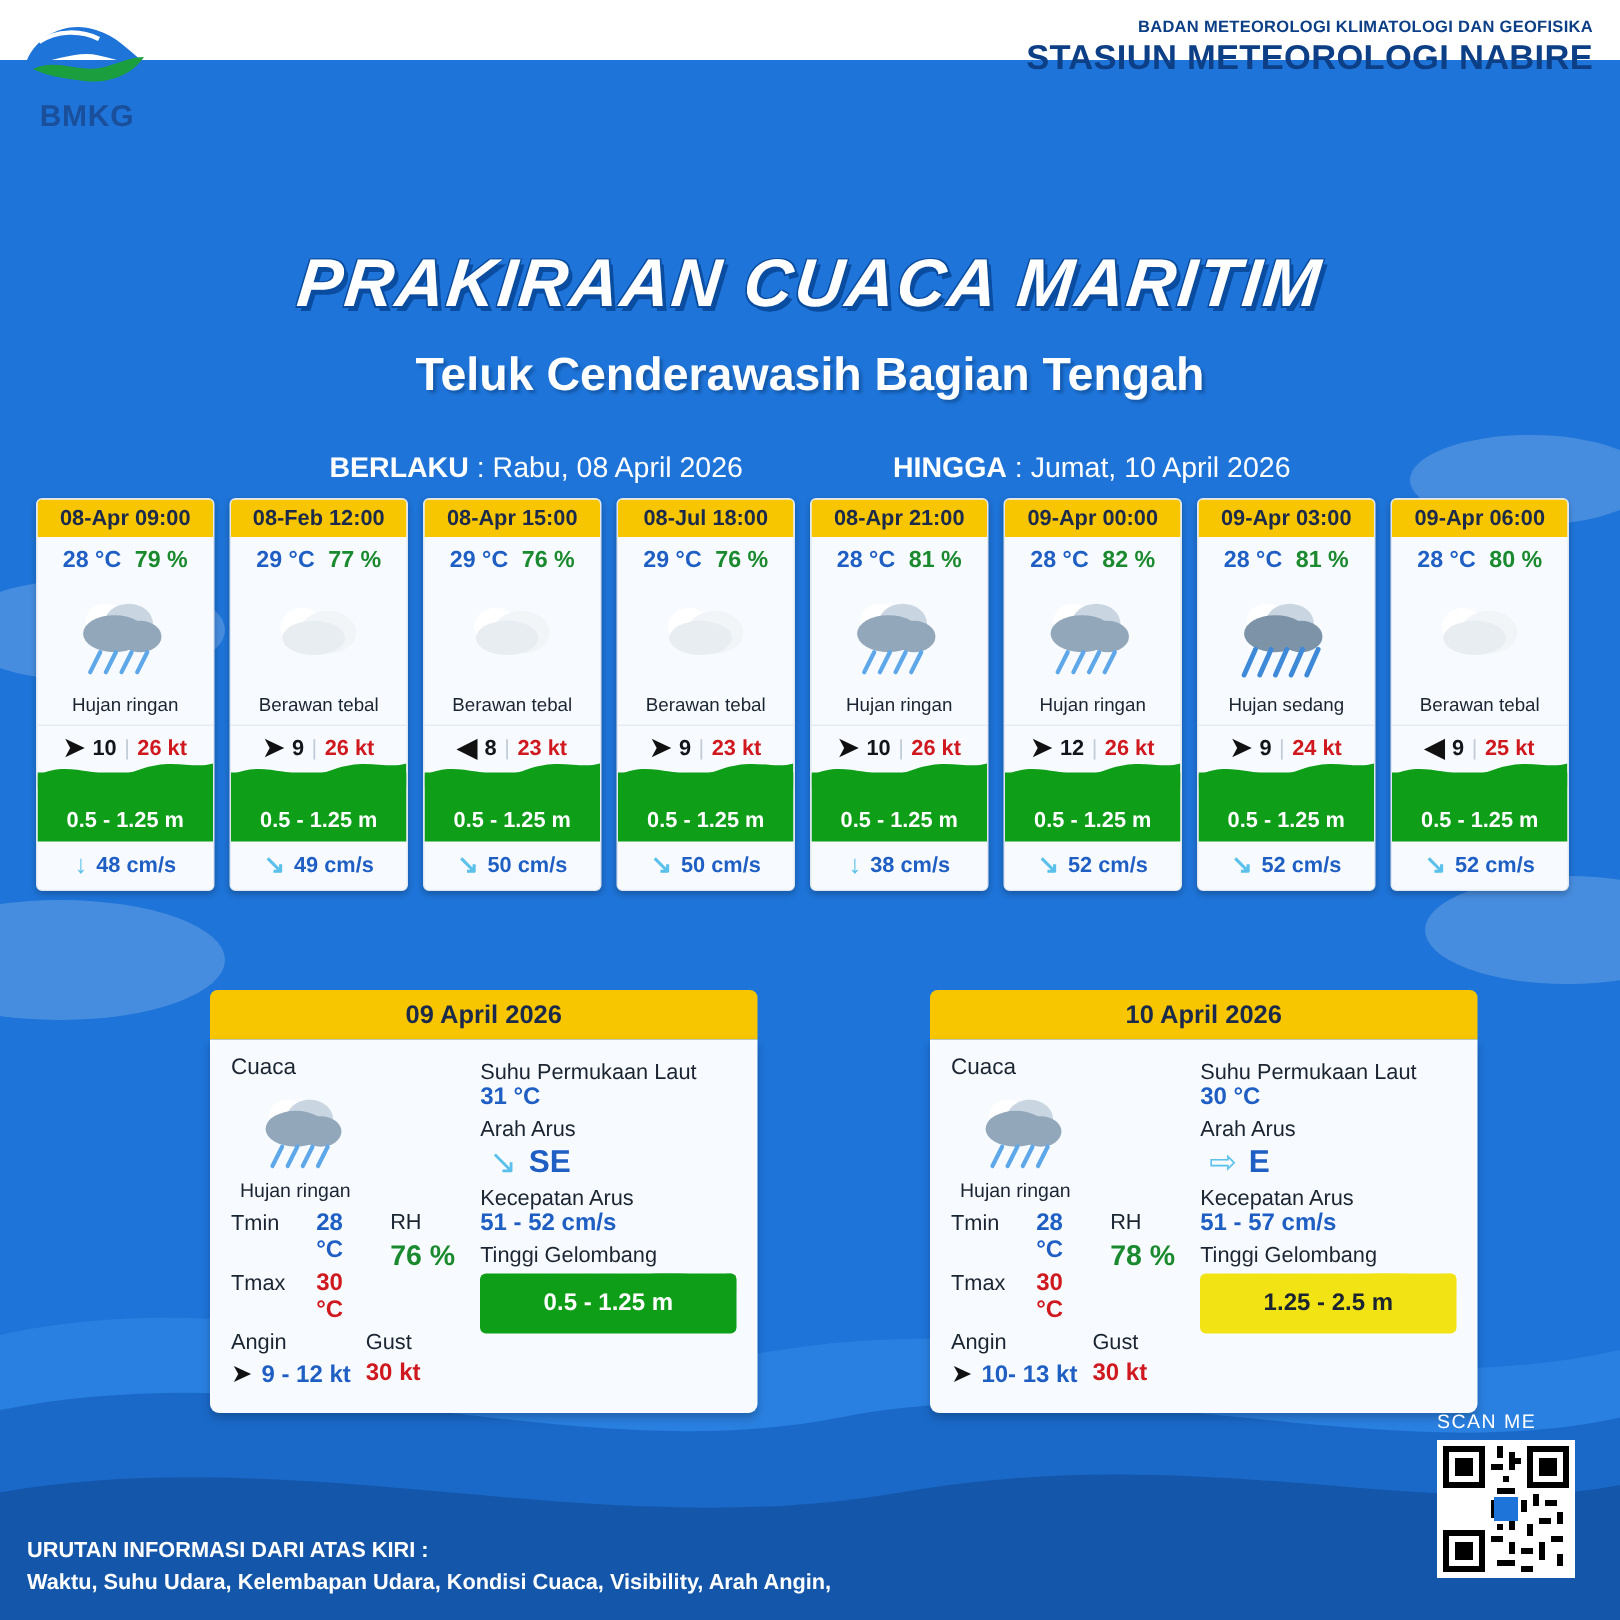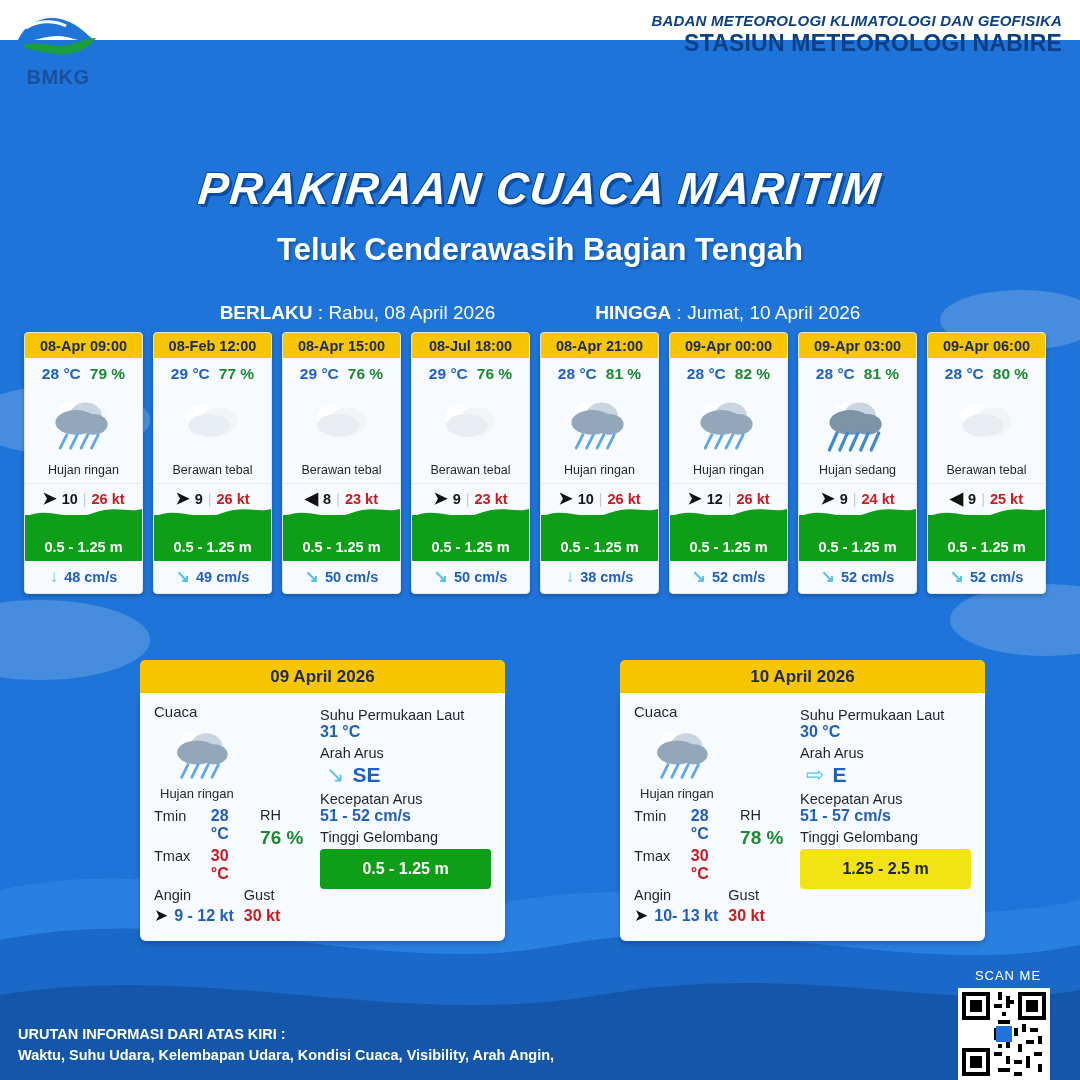--- a/index.html
+++ b/index.html
@@ -22,21 +22,21 @@
   .wave-top { position:absolute; left:0; top:40px; width:1080px; height:110px; }
   .bg-bottom { position:absolute; left:0; bottom:0; width:1080px; height:250px; }
 
   
   .logo { position:absolute; left:12px; top:10px; width:92px; height:72px; }
   .logo-text { font-size:20px; font-weight:bold; color:#1a4f9c; text-align:center; letter-spacing:0.5px;}
   .hdr-title {
     position:absolute; right:18px; top:12px; text-align:right;
     color:#0d3f86; font-weight:bold; line-height:1.18;
   }
-  .hdr-l1 { font-size:15px; letter-spacing:0.2px;font-style:italic; }
+  .hdr-l1 { font-size:11px; letter-spacing:0.2px; }
   .hdr-l2 { font-size:23px; letter-spacing:0.2px; }
 
   
   .main-title {
     position:absolute; left:0; top:163px; width:1080px; text-align:center;
     font-size:45px; font-weight:bold; color:#ffffff; font-style:italic;
     letter-spacing:1.5px;
     text-shadow: 3px 3px 0 #0a4da0, -1px -1px 0 #0a4da0, 1px -1px 0 #0a4da0, -1px 1px 0 #0a4da0;
     transform: skewX(-6deg);
   }
@@ -136,21 +136,21 @@
   .d-wave.green { background:#0e9e18; color:#fff; }
   .d-wave.yellow { background:#f2e315; color:#1b2431; }
   .d-wave .w-svg{position:absolute; top:-6px; left:0; width:100%; height:18px;}
   .d-wave span{position:relative;}
 
   
   .footer-note {
     position:absolute; left:18px; bottom:14px; width:620px;
     color:#ffffff; font-size:14.5px; font-weight:bold; line-height:1.45;
   }
-  .scan { position:absolute; right:22px; bottom:0; width:100px; text-align:center; }
+  .scan { position:absolute; right:22px; bottom:28px; width:100px; }
   .scan-lbl { color:#ffffff; font-size:13px; letter-spacing:1px; margin-bottom:5px; }
   .qr { width:92px; height:92px; background:#fff; padding:4px; }
   .arrow-glyph { display:inline-block; font-size:17px; line-height:1; color:#111; }
   .cur-arrow { display:inline-block; font-size:17px; line-height:1; color:#5bc0ea; }
 </style>
 </head>
 <body>
 
 <div class="bg">
   <div class="bg-top"></div>

